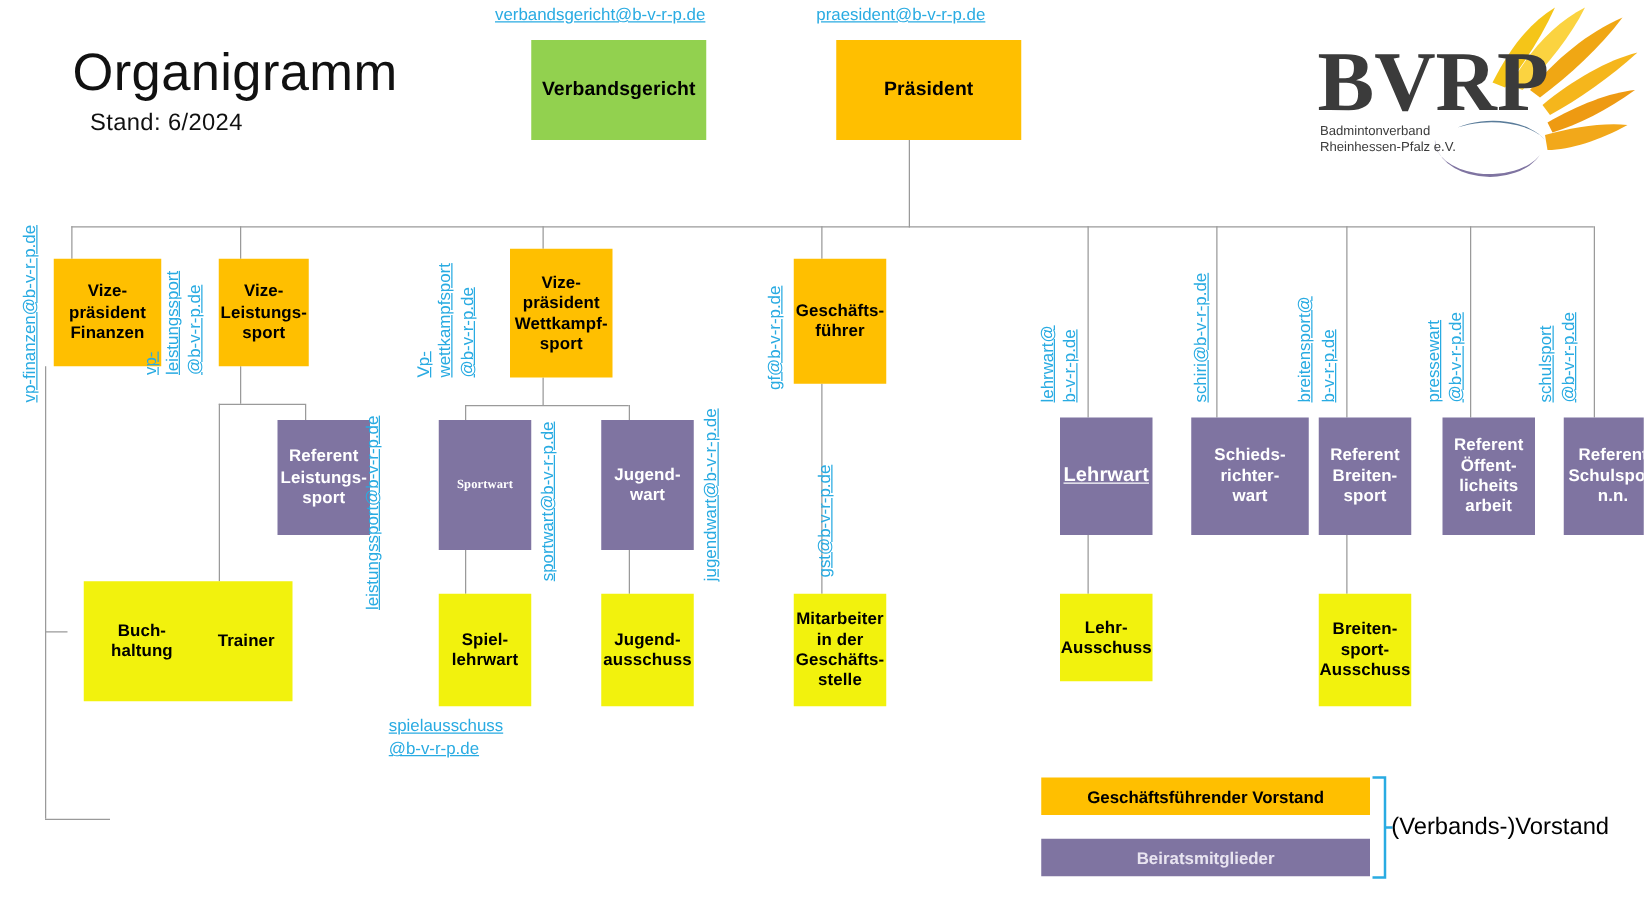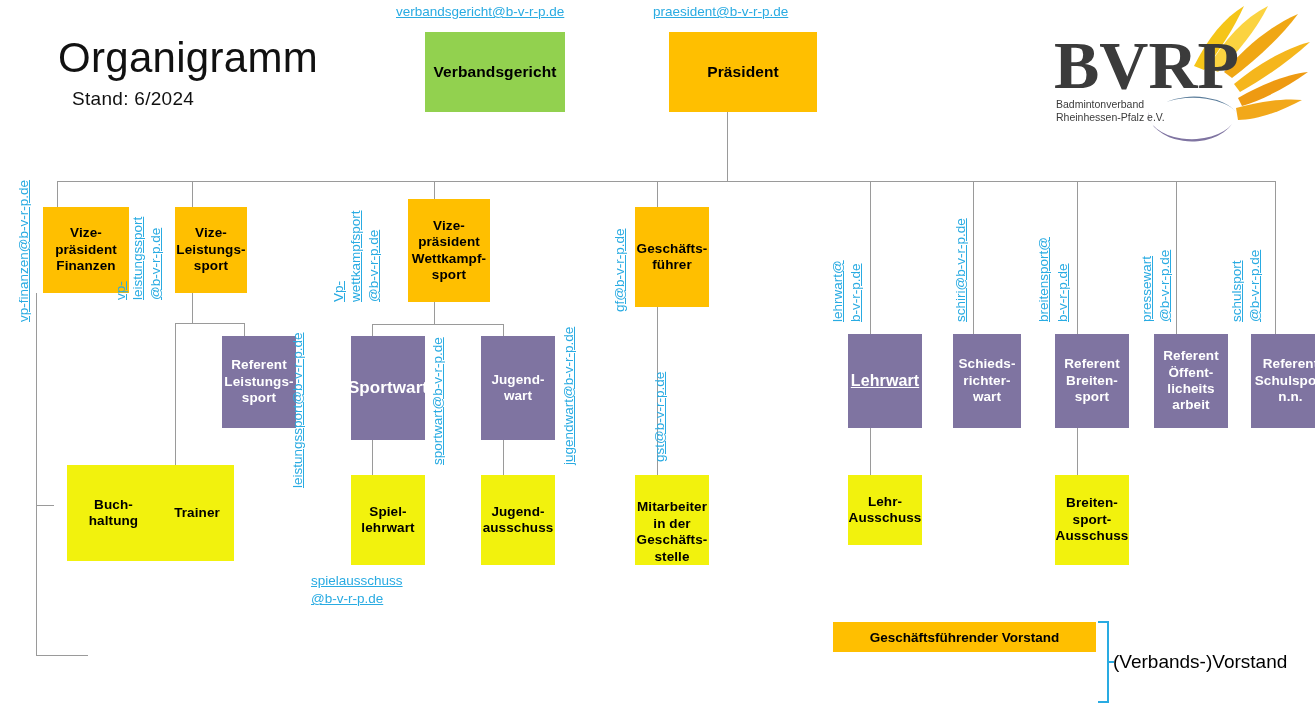--- a/index.html
+++ b/index.html
@@ -177,34 +177,34 @@
     <span>Geschäfts-
 führer</span>
   </div>
 
   <div class="box purple" style="left:207px;top:336px;width:74px;height:92px;font-size:13.5px;white-space:pre-line;">
     <span>Referent
 Leistungs-
 sport</span>
   </div>
 
-  <div class="box purple" style="left:336px;top:336px;width:74px;height:104px;font-size:17px;white-space:pre-line;">
+  <div class="box purple" style="left:336px;top:336px;width:74px;height:104px;font-size:10px;white-space:pre-line;font-family:Liberation Serif, serif;">
     <span>Sportwart</span>
   </div>
 
   <div class="box purple" style="left:466px;top:336px;width:74px;height:104px;font-size:13.5px;white-space:pre-line;">
     <span>Jugend-
 wart</span>
   </div>
 
   <div class="box purple" style="left:833px;top:334px;width:74px;height:94px;font-size:16px;white-space:pre-line;text-decoration:underline;">
     <span>Lehrwart</span>
   </div>
 
-  <div class="box purple" style="left:938px;top:334px;width:68px;height:94px;font-size:13.5px;white-space:pre-line;">
+  <div class="box purple" style="left:938px;top:334px;width:94px;height:94px;font-size:13.5px;white-space:pre-line;">
     <span>Schieds-
 richter-
 wart</span>
   </div>
 
   <div class="box purple" style="left:1040px;top:334px;width:74px;height:94px;font-size:13.5px;white-space:pre-line;">
     <span>Referent
 Breiten-
 sport</span>
   </div>
@@ -235,21 +235,21 @@
   <div class="box yellow" style="left:336px;top:475px;width:74px;height:90px;font-size:13.5px;white-space:pre-line;">
     <span>Spiel-
 lehrwart</span>
   </div>
 
   <div class="box yellow" style="left:466px;top:475px;width:74px;height:90px;font-size:13.5px;white-space:pre-line;">
     <span>Jugend-
 ausschuss</span>
   </div>
 
-  <div class="box yellow" style="left:620px;top:475px;width:74px;height:90px;font-size:13.5px;white-space:pre-line;align-items:flex-end;">
+  <div class="box yellow" style="left:620px;top:475px;width:74px;height:90px;font-size:13.5px;white-space:pre-line;">
     <span>Mitarbeiter
 in der
 Geschäfts-
 stelle</span>
   </div>
 
   <div class="box yellow" style="left:833px;top:475px;width:74px;height:70px;font-size:13.5px;white-space:pre-line;">
     <span>Lehr-
 Ausschuss</span>
   </div>
@@ -301,20 +301,23 @@
   <div class="mail vert" style="left:1139px;top:322px;">pressewart</div>
   <div class="mail vert" style="left:1157px;top:322px;">@b-v-r-p.de</div>
 
   <div class="mail vert" style="left:1229px;top:322px;">schulsport</div>
   <div class="mail vert" style="left:1247px;top:322px;">@b-v-r-p.de</div>
 
   <div class="legendbox orange" style="left:833px;top:622px;width:263px;height:30px;color:#000;">
     <span>Geschäftsführender Vorstand</span>
   </div>
 
+  <div class="legendbox purple" style="left:833px;top:671px;width:263px;height:30px;color:#E8E4F0;">
+    <span>Beiratsmitglieder</span>
+  </div>
 
   <div id="legend-bracket" style="left:1096px;top:620px;width:24px;height:84px;">
     <svg width="24" height="84" viewBox="0 0 24 84" xmlns="http://www.w3.org/2000/svg">
       <path d="M2 2 L12 2 L12 42 L18 42 L12 42 L12 82 L2 82" fill="none" stroke="#29ABE2" stroke-width="2"></path>
     </svg>
   </div>
 
   <div id="legend-label" style="left:1113px;top:651px;">(Verbands-)Vorstand</div>
 
 </div>

